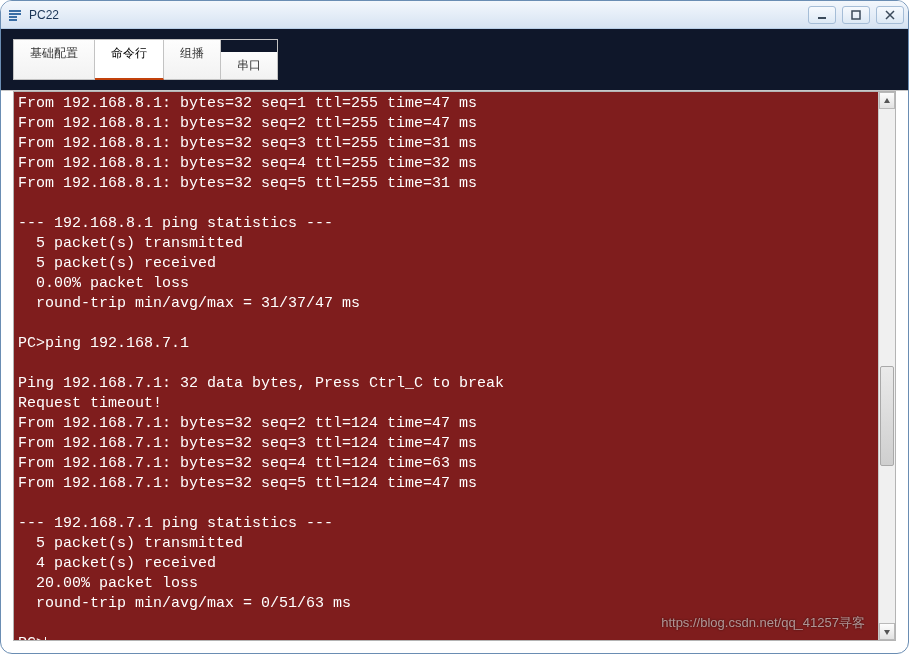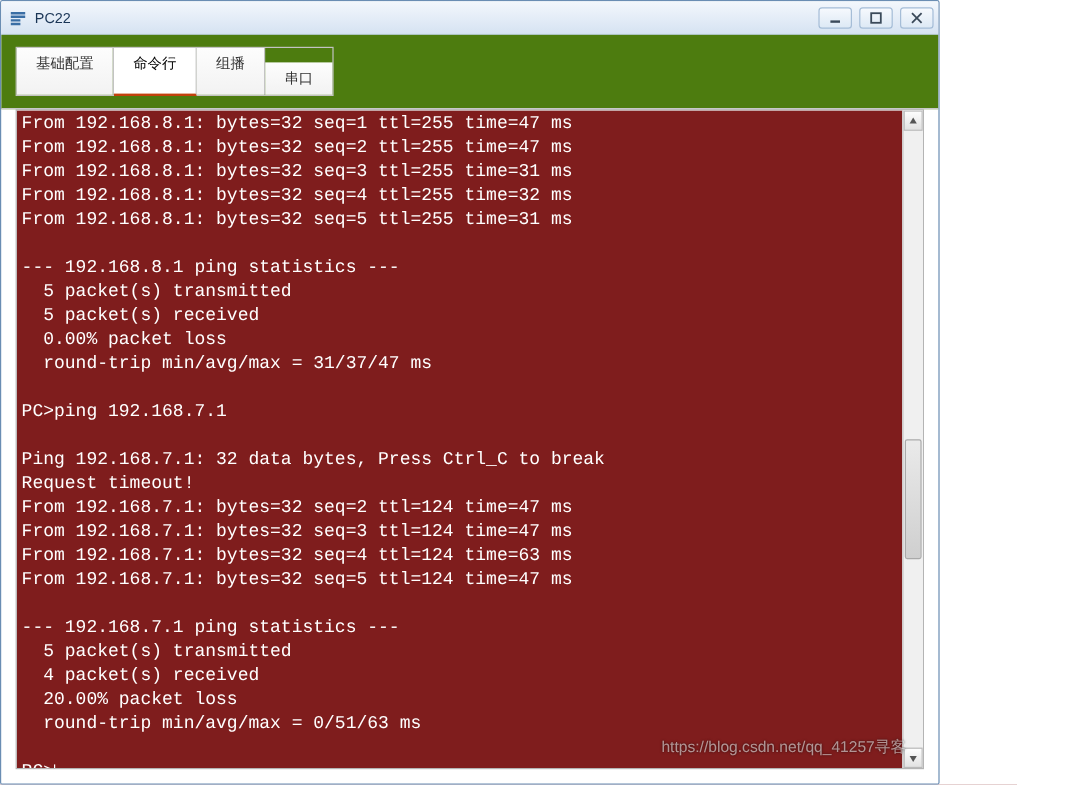--- a/index.html
+++ b/index.html
@@ -1,21 +1,21 @@
 <!DOCTYPE html>
 <html><head>
 <meta charset="utf-8">
 <style>
   * { box-sizing: border-box; }
   html, body { margin:0; padding:0; height:100%; font-family: "Microsoft YaHei", "SimSun", Tahoma, sans-serif; }
   body { background:#fff; width:909px; height:654px; overflow:hidden; }
   .window {
-    width:783px; height:654px;
+    width:909px; height:654px;
     border:1px solid #6a8db3;
-    border-radius:2px;
+    border-radius:12px;
     background:#fff;
     display:flex; flex-direction:column;
     overflow:hidden;
   }
   .titlebar {
     height:28px;
     background:linear-gradient(to bottom, #f3f7fc 0%, #e6eef8 45%, #d6e3f2 100%);
     display:flex; align-items:center; justify-content:space-between;
     padding:0 0 0 6px;
     border-bottom:1px solid #b7cde6;
@@ -32,21 +32,21 @@
     width:28px; height:18px;
     border:1px solid #a5bdd7;
     border-radius:3px;
     background:linear-gradient(to bottom,#f6f9fd,#dde9f5);
     display:flex; align-items:center; justify-content:center;
     font-size:11px; color:#3b4a5a; cursor:pointer;
   }
   .win-btn svg { display:block; }
   .subbar {
     padding:10px 12px 10px 12px;
-    background:#4d7c0f;
+    background:#0f172a;
     border-bottom:1px solid #c8c8c8;
   }
   .tabs {
     display:flex; gap:0;
     border:1px solid #c3c3c3;
     width:fit-content;
   }
   .tab {
     padding:5px 16px;
     font-size:12px;
@@ -102,21 +102,21 @@
     border-radius:2px;
   }
   .cursor {
     display:inline-block;
     width:1px; height:15px;
     background:#fff;
     vertical-align:text-bottom;
   }
   .watermark {
     position:absolute;
-    right:14px; bottom:8px;
+    right:30px; bottom:8px;
     font-size:13px;
     color:rgba(255,255,255,0.55);
     font-family:Arial,sans-serif;
     text-shadow:0 0 2px rgba(0,0,0,0.7);
     pointer-events:none;
   }
 </style>
 </head>
 <body>
 

